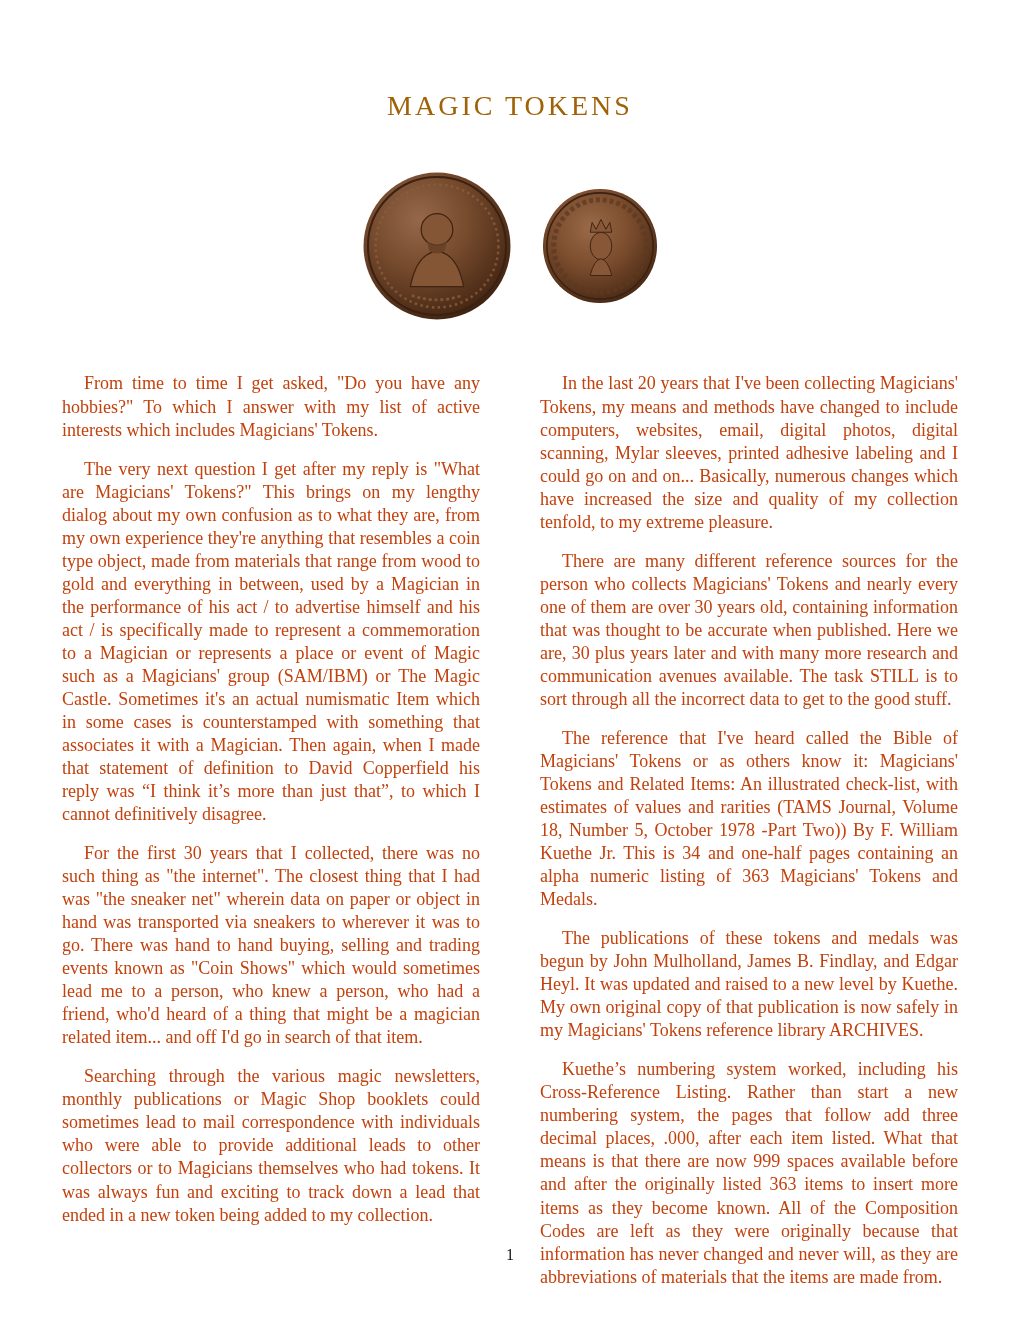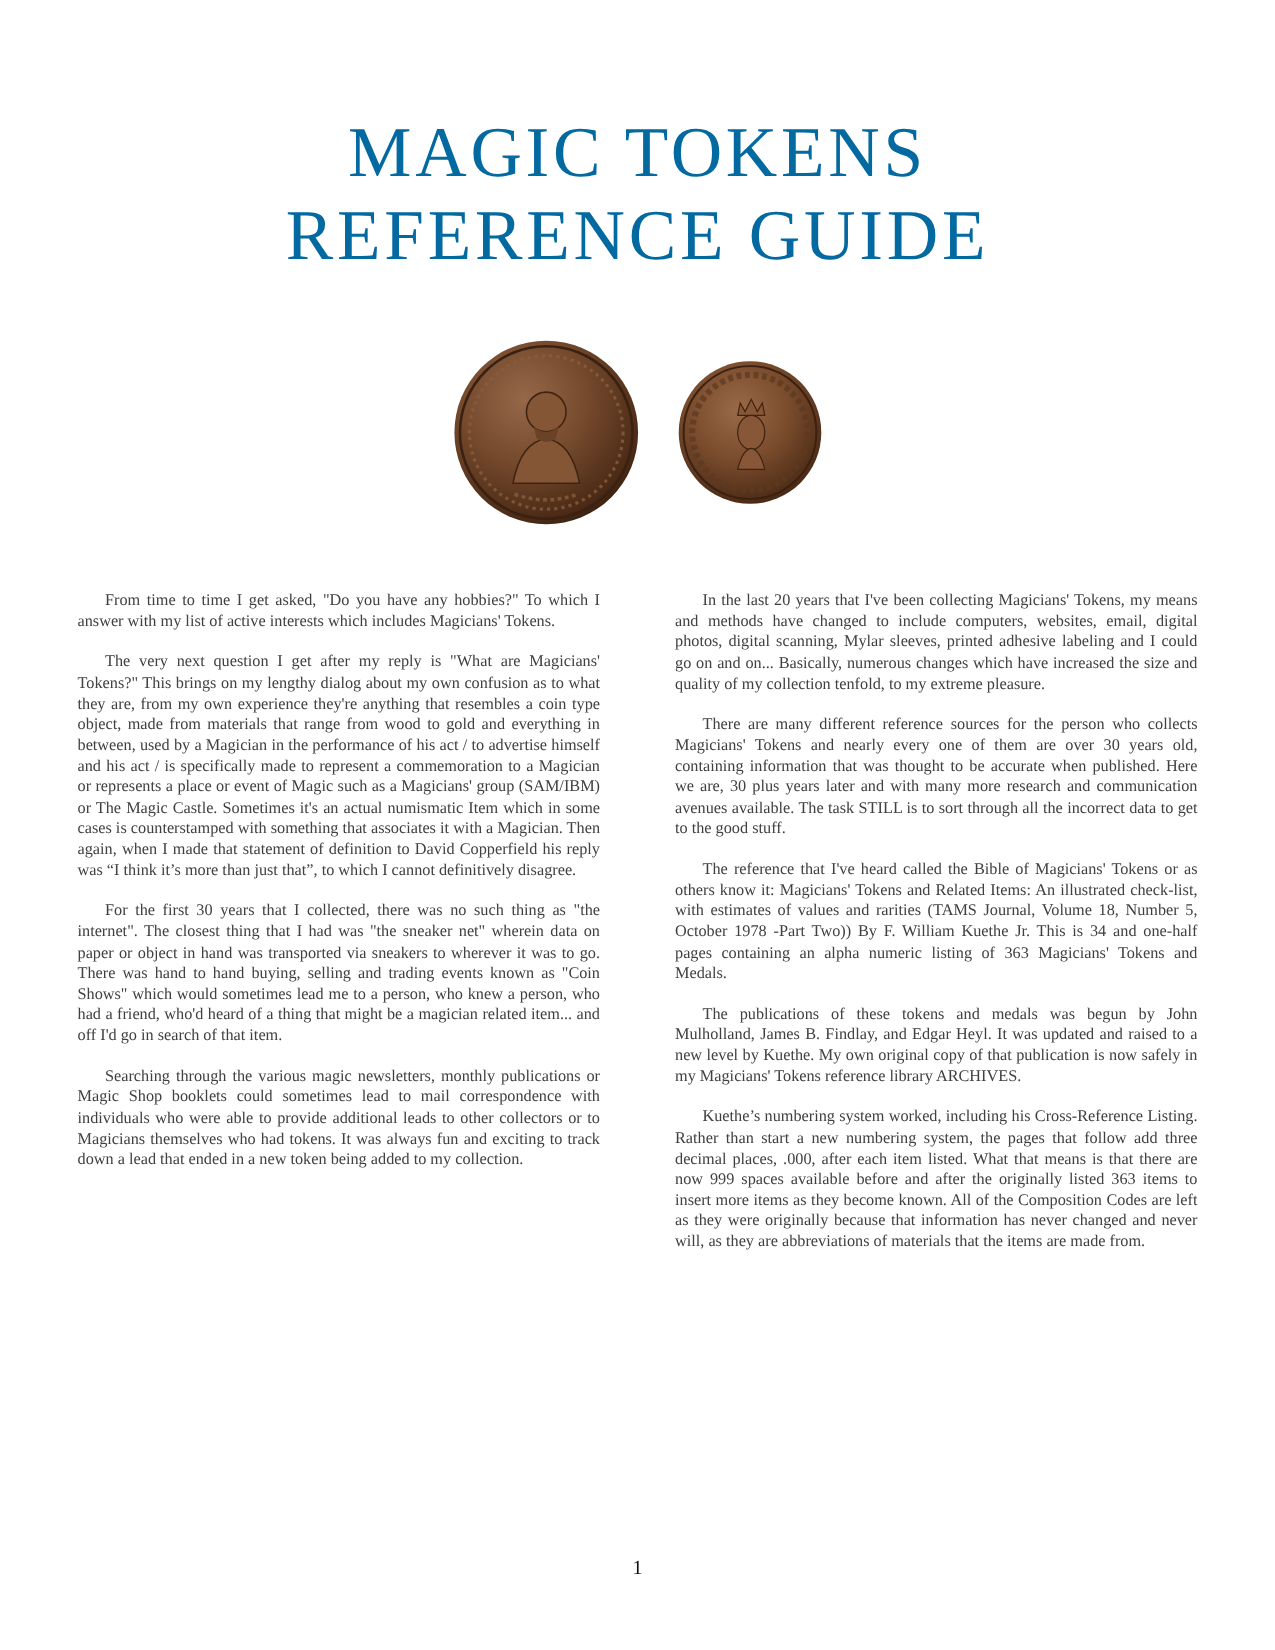--- a/index.html
+++ b/index.html
@@ -19,24 +19,24 @@
     background: #ffffff;
     position: relative;
   }
   .title {
     text-align: center;
     padding-top: 90px;
     font-weight: 400;
   }
   .title-line {
     display: block;
-    font-size: 57px;
+    font-size: 28px;
     letter-spacing: 3px;
     line-height: 1.16;
-    color: #0369a1;
+    color: #a16207;
     font-family: "Liberation Serif", serif;
     text-align: center;
   }
   .coins {
     display: flex;
     justify-content: center;
     align-items: center;
     gap: 28px;
     margin-top: 38px;
     height: 172px;
@@ -46,23 +46,23 @@
   .coin-small { width: 118px; height: 118px; }
   .columns {
     display: flex;
     gap: 60px;
     padding: 0 62px;
     margin-top: 40px;
   }
   .col {
     flex: 1;
     text-align: justify;
-    font-size: 13px;
+    font-size: 18px;
     line-height: 1.28;
-    color: #404040;
+    color: #c2410c;
   }
   .col p {
     text-indent: 22px;
     margin-bottom: 16px;
   }
   .footer {
     position: absolute;
     bottom: 56px;
     left: 0;
     width: 100%;
@@ -71,21 +71,20 @@
     color: #111111;
   }
 </style>
 </head>
 <body>
 
 <div class="page">
 
   <h1 class="title">
     <span class="title-line">MAGIC TOKENS</span>
-    <span class="title-line">REFERENCE GUIDE</span>
   </h1>
 
   <div class="coins">
     <svg class="coin coin-large" viewBox="0 0 120 120" aria-hidden="true">
       <defs>
         <radialGradient id="gObv" cx="38%" cy="32%" r="78%">
           <stop offset="0%" stop-color="#96684a"></stop>
           <stop offset="45%" stop-color="#74492c"></stop>
           <stop offset="85%" stop-color="#4a2a16"></stop>
           <stop offset="100%" stop-color="#2d1a0d"></stop>

